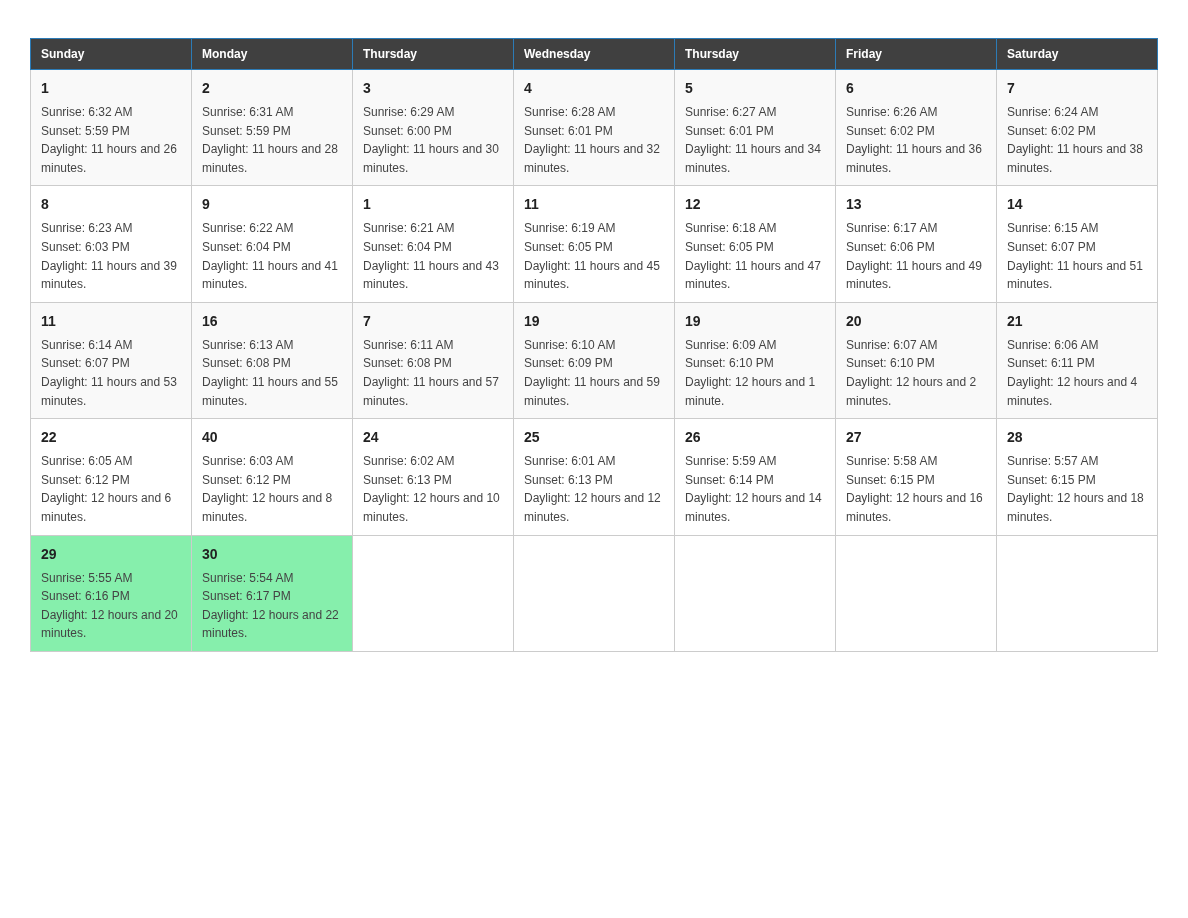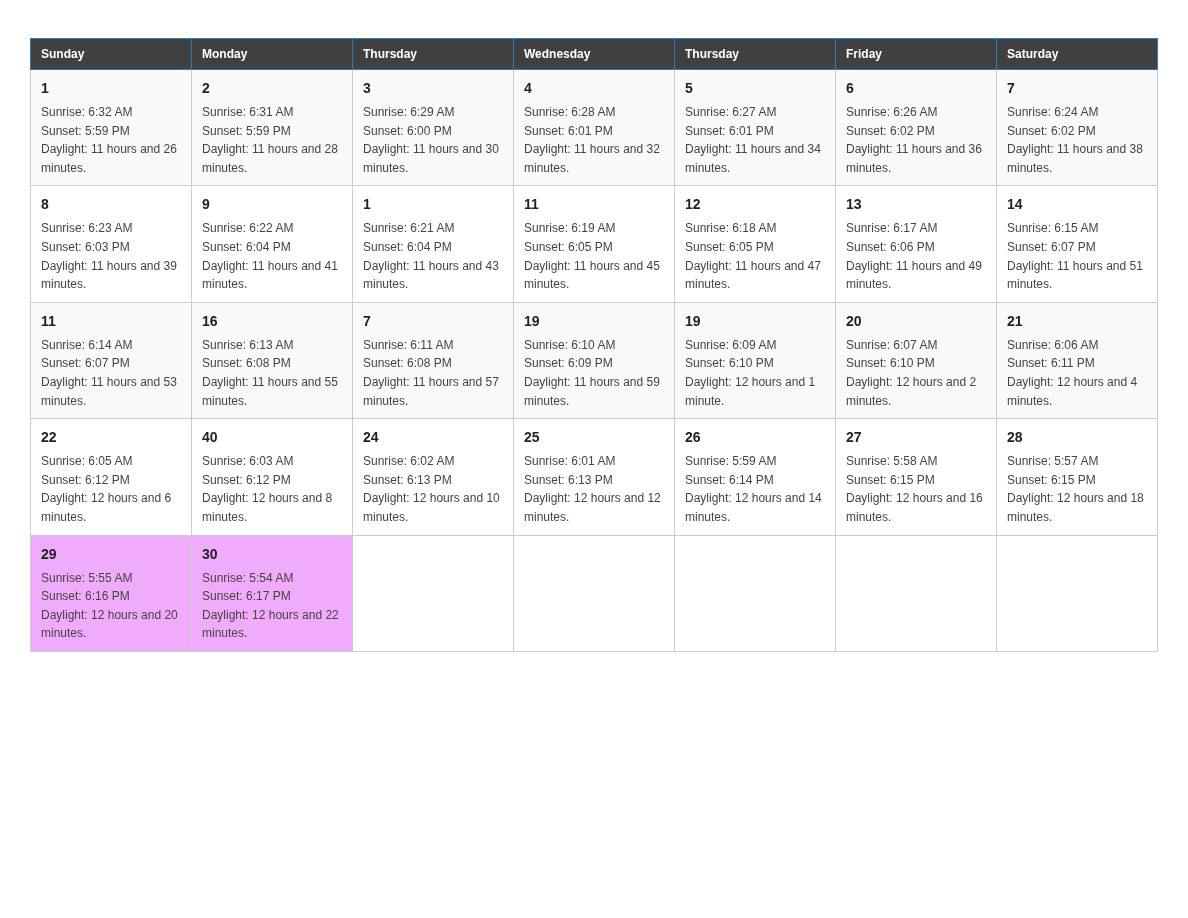--- a/index.html
+++ b/index.html
@@ -88,21 +88,21 @@
     }
     .day-info {
       font-size: 12px;
       color: #444;
       line-height: 1.55;
     }
     .empty-cell {
       background: #fff !important;
     }
     tbody tr:last-child td {
-      background-color: #f0abfc;
+      background-color: #86efac;
     }
   </style>
 </head>
 <body>
 
 <div class="header">
 </div>
 
 <table>
   <thead>

